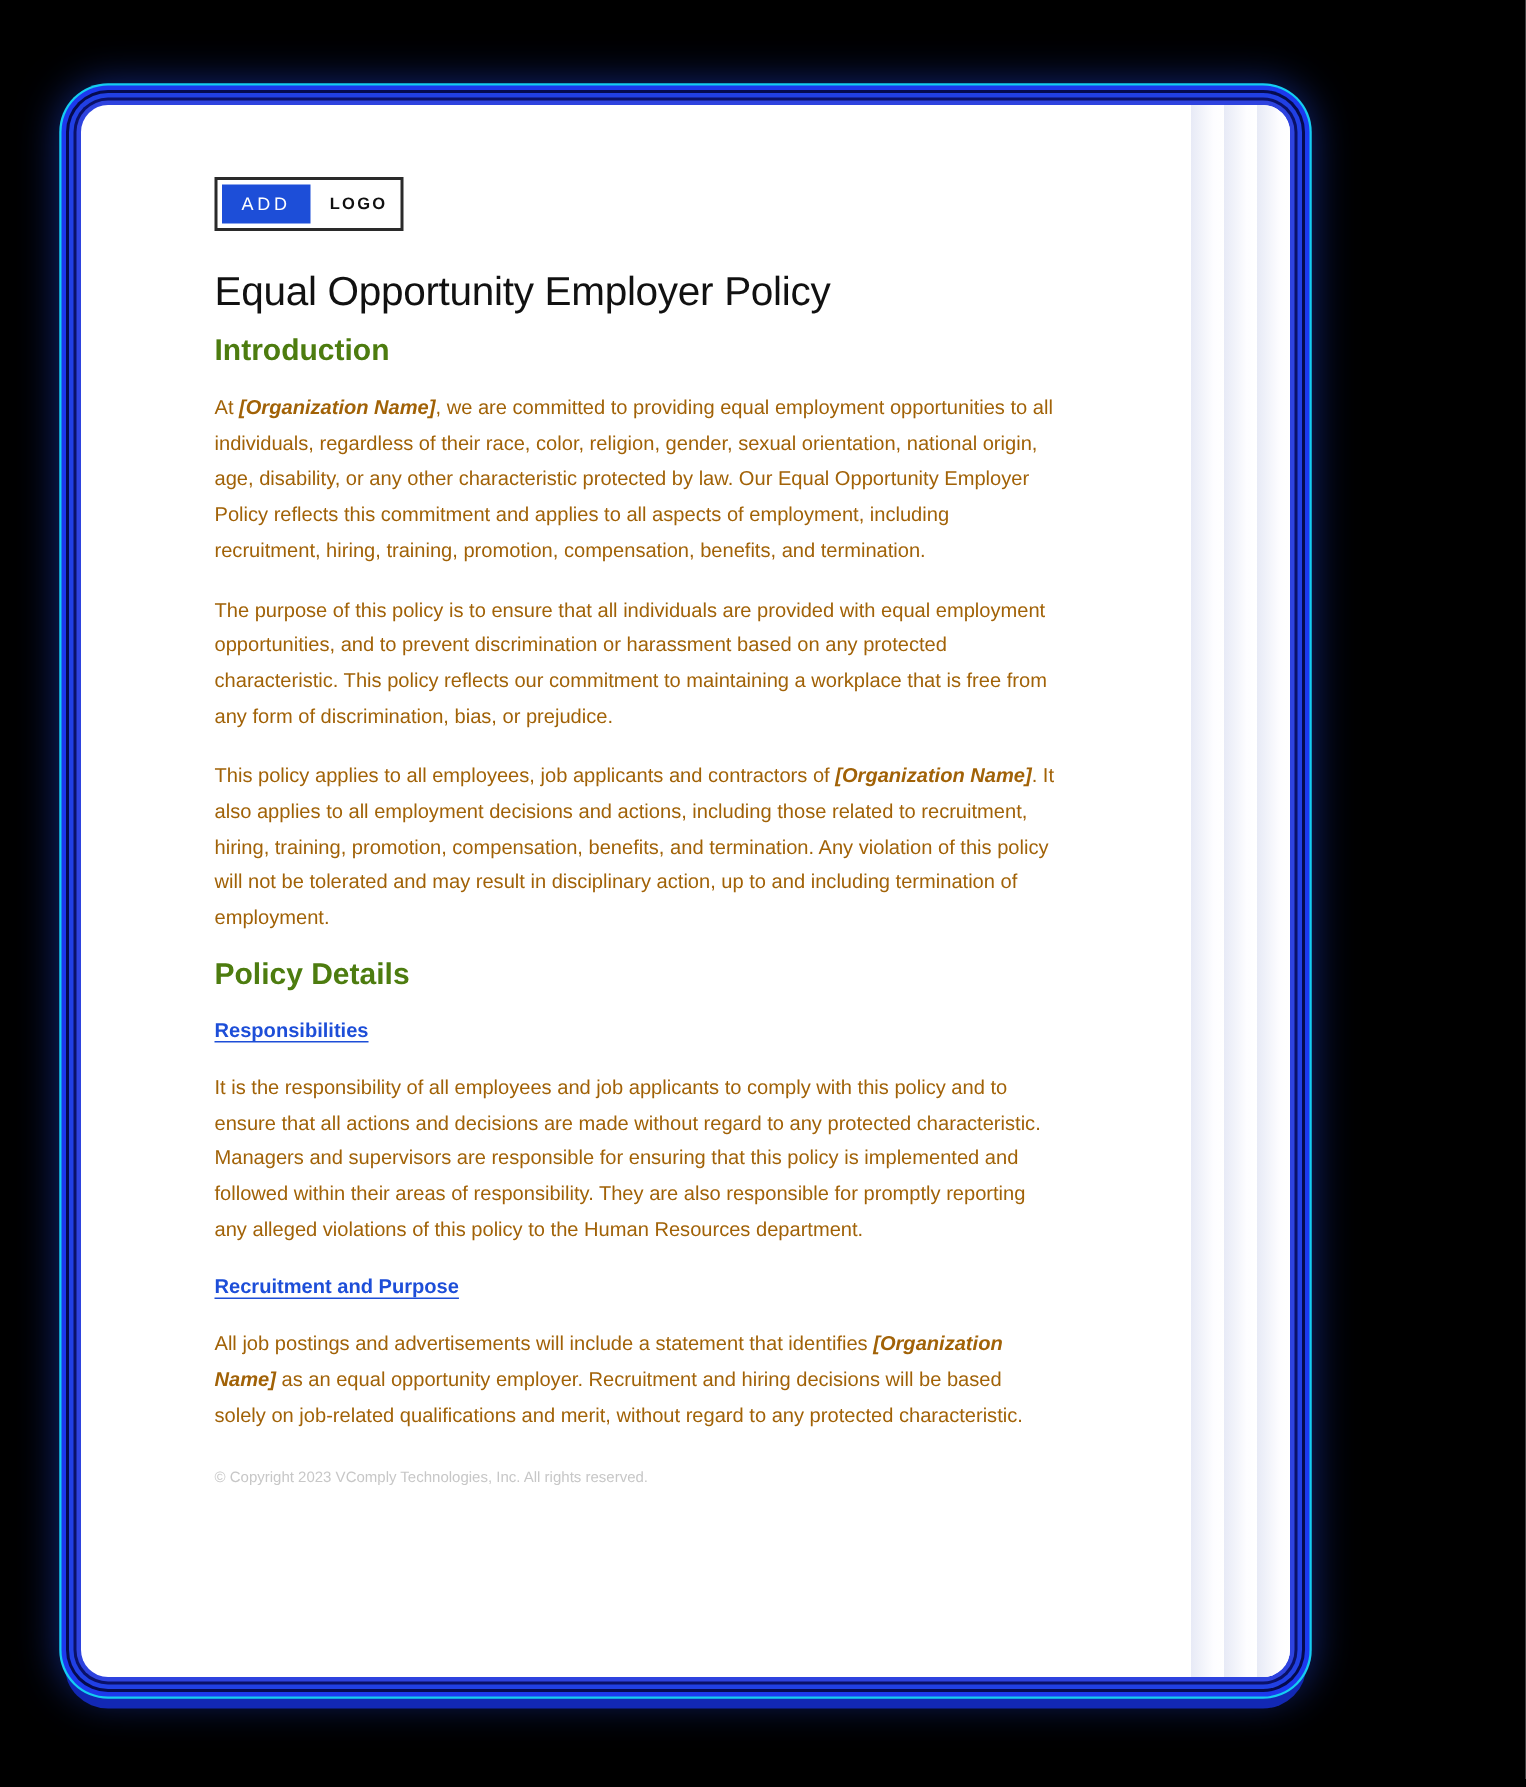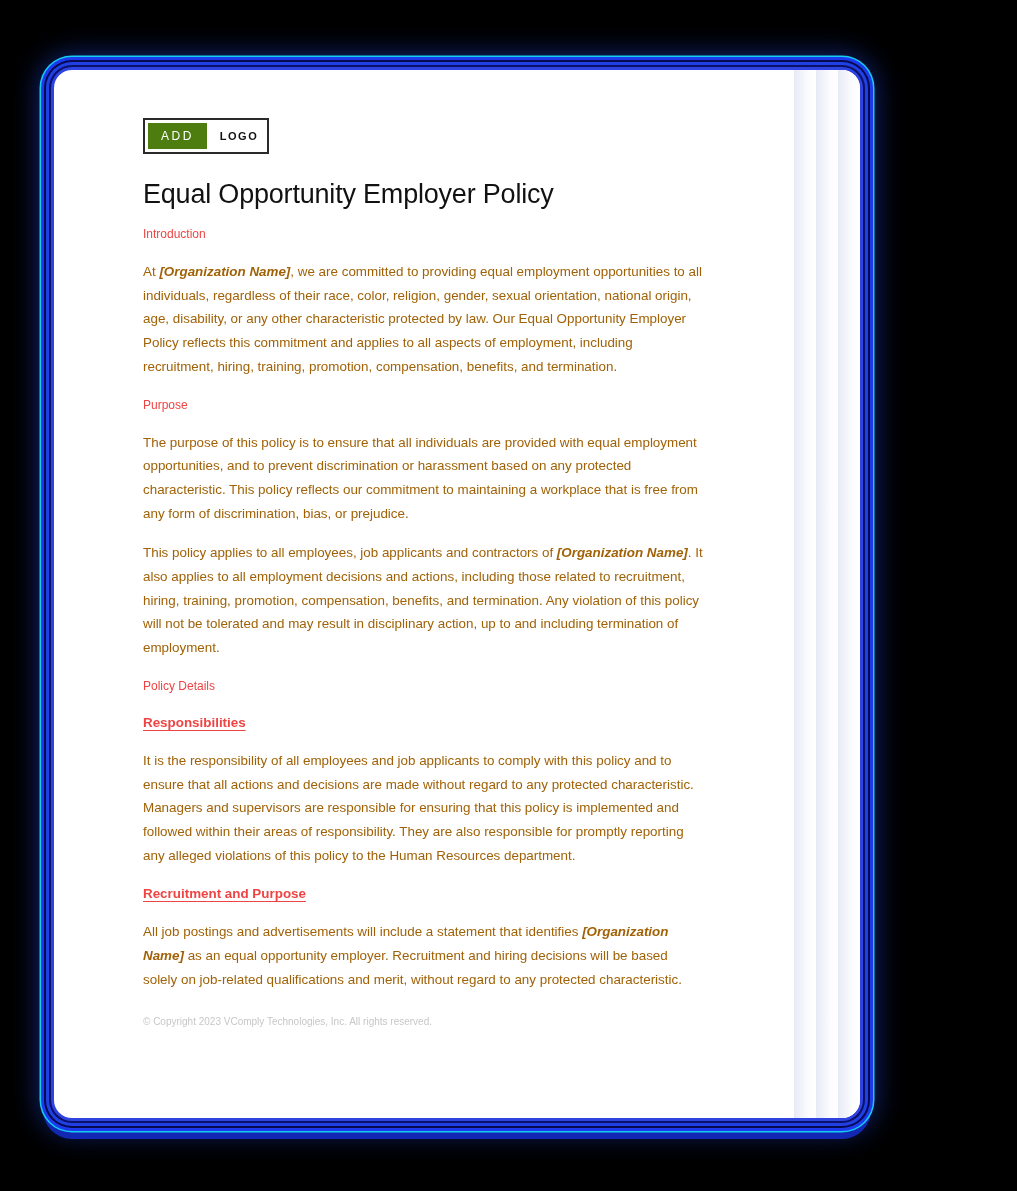--- a/index.html
+++ b/index.html
@@ -41,47 +41,47 @@
   
   .logo-badge {
     margin-top: 48px;
     display: inline-flex; align-items: center;
     border: 2px solid #2a2a2a;
     padding: 3px;
     background: #fff;
     cursor: pointer;
   }
   .badge-add {
-    background: #4d7c0f; color: #fff;
+    background: #1d4ed8; color: #fff;
     font-size: 12px; letter-spacing: 2.5px;
     padding: 6px 13px;
   }
   .badge-logo {
     color: #111; font-weight: 800;
     font-size: 11px; letter-spacing: 1.5px;
     padding: 6px 6px 6px 13px;
   }
 
   
   h1 {
     margin: 26px 0 12px 0;
     font-size: 27px; line-height: 28px;
     font-weight: 400; color: #111;
     letter-spacing: -0.2px;
   }
   section { margin: 0; }
   h2 {
     margin: 17px 0 0 0;
-    font-size: 12px; line-height: 19px;
-    font-weight: 400; color: #ef4444;
+    font-size: 20px; line-height: 19px;
+    font-weight: 700; color: #4d7c0f;
   }
   h3 {
     margin: 17px 0 0 0;
     font-size: 13.4px; line-height: 20px;
-    font-weight: 700; color: #ef4444;
+    font-weight: 700; color: #1d4ed8;
     text-decoration: underline;
     text-underline-offset: 3px;
   }
   p {
     margin: 16px 0 0 0;
     font-size: 13.4px; line-height: 23.7px;
     color: #a16207;
   }
   p .bi { font-weight: 700; font-style: italic; }
 
@@ -105,21 +105,20 @@
     </div>
 
     <h1>Equal Opportunity Employer Policy</h1>
 
     <div id="sections">
         <section>
           <h2>Introduction</h2>
           <p>At <span class="bi">[Organization Name]</span>, we are committed to providing equal employment opportunities to all individuals, regardless of their race, color, religion, gender, sexual orientation, national origin, age, disability, or any other characteristic protected by law. Our Equal Opportunity Employer Policy reflects this commitment and applies to all aspects of employment, including recruitment, hiring, training, promotion, compensation, benefits, and termination.</p>
         </section>
         <section>
-          <h2>Purpose</h2>
           <p>The purpose of this policy is to ensure that all individuals are provided with equal employment opportunities, and to prevent discrimination or harassment based on any protected characteristic. This policy reflects our commitment to maintaining a workplace that is free from any form of discrimination, bias, or prejudice.</p>
         </section>
         <section>
           <p>This policy applies to all employees, job applicants and contractors of <span class="bi">[Organization Name]</span>. It also applies to all employment decisions and actions, including those related to recruitment, hiring, training, promotion, compensation, benefits, and termination. Any violation of this policy will not be tolerated and may result in disciplinary action, up to and including termination of employment.</p>
         </section>
         <section>
           <h2>Policy Details</h2>
           <h3>Responsibilities</h3>
           <p>It is the responsibility of all employees and job applicants to comply with this policy and to ensure that all actions and decisions are made without regard to any protected characteristic. Managers and supervisors are responsible for ensuring that this policy is implemented and followed within their areas of responsibility. They are also responsible for promptly reporting any alleged violations of this policy to the Human Resources department.</p>
           <h3>Recruitment and Purpose</h3>

